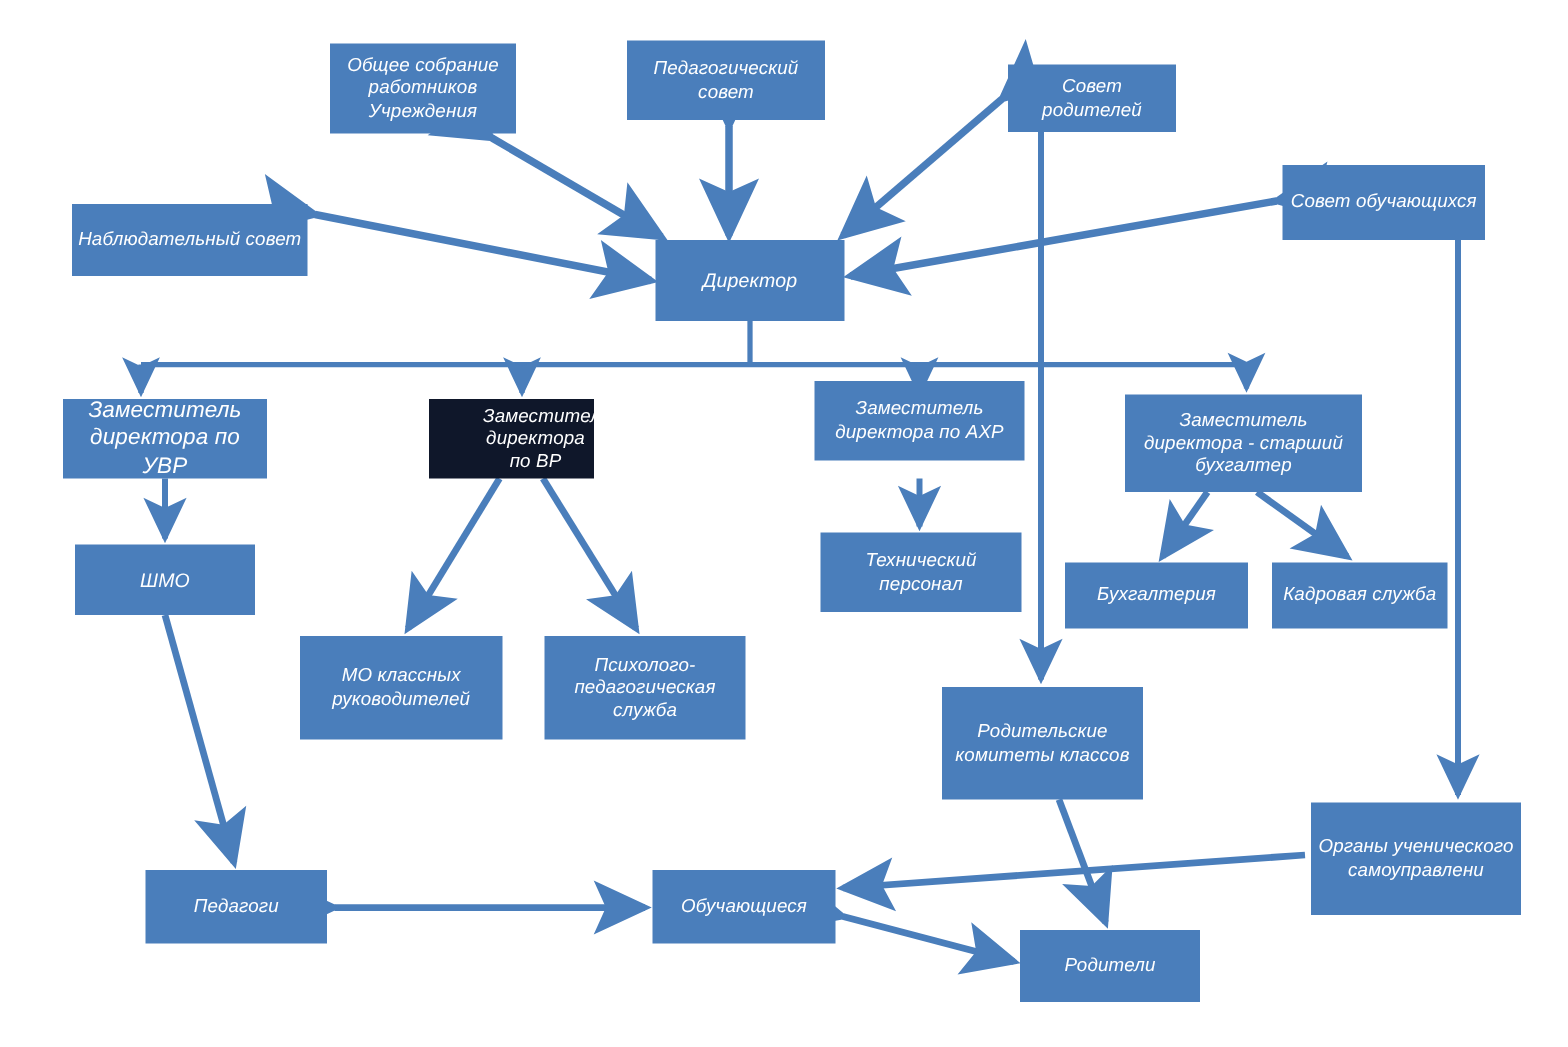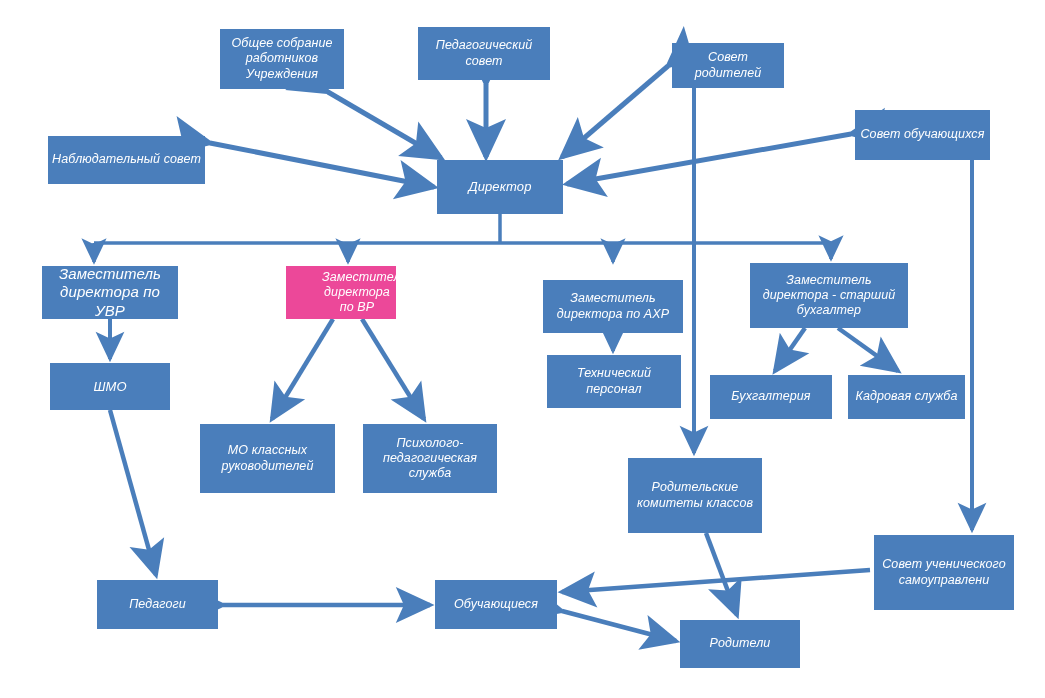--- a/index.html
+++ b/index.html
@@ -116,24 +116,24 @@
     </div>
   <div class="node" style="left: 855px; top: 110px; width: 135px; height: 50px; font-size: 12.5px; background: rgb(74, 126, 187); color: rgb(255, 255, 255);">
       <span>Совет обучающихся</span>
     </div>
   <div class="node" style="left: 437px; top: 160px; width: 126px; height: 54px; font-size: 13px; background: rgb(74, 126, 187); color: rgb(255, 255, 255);">
       <span>Директор</span>
     </div>
   <div class="node" style="left: 42px; top: 266px; width: 136px; height: 53px; font-size: 15px; background: rgb(74, 126, 187); color: rgb(255, 255, 255);">
       <span>Заместитель директора по УВР</span>
     </div>
-  <div class="node" style="left: 286px; top: 266px; width: 110px; height: 53px; font-size: 12.5px; background: #ec4899; color: rgb(255, 255, 255); padding-left: 36px;">
+  <div class="node" style="left: 286px; top: 266px; width: 110px; height: 53px; font-size: 12.5px; background: #0f172a; color: rgb(255, 255, 255); padding-left: 36px;">
       <span>Заместитель директора по ВР</span>
     </div>
-  <div class="node" style="left: 543px; top: 280px; width: 140px; height: 53px; font-size: 12.5px; background: rgb(74, 126, 187); color: rgb(255, 255, 255);">
+  <div class="node" style="left: 543px; top: 254px; width: 140px; height: 53px; font-size: 12.5px; background: rgb(74, 126, 187); color: rgb(255, 255, 255);">
       <span>Заместитель директора по АХР</span>
     </div>
   <div class="node" style="left: 750px; top: 263px; width: 158px; height: 65px; font-size: 12.5px; background: rgb(74, 126, 187); color: rgb(255, 255, 255);">
       <span>Заместитель директора - старший бухгалтер</span>
     </div>
   <div class="node" style="left: 50px; top: 363px; width: 120px; height: 47px; font-size: 13px; background: rgb(74, 126, 187); color: rgb(255, 255, 255);">
       <span>ШМО</span>
     </div>
   <div class="node" style="left: 710px; top: 375px; width: 122px; height: 44px; font-size: 12.5px; background: rgb(74, 126, 187); color: rgb(255, 255, 255);">
       <span>Бухгалтерия</span>
@@ -147,21 +147,21 @@
   <div class="node" style="left: 200px; top: 424px; width: 135px; height: 69px; font-size: 12.5px; background: rgb(74, 126, 187); color: rgb(255, 255, 255);">
       <span>МО классных руководителей</span>
     </div>
   <div class="node" style="left: 363px; top: 424px; width: 134px; height: 69px; font-size: 12.5px; background: rgb(74, 126, 187); color: rgb(255, 255, 255);">
       <span>Психолого-педагогическая служба</span>
     </div>
   <div class="node" style="left: 628px; top: 458px; width: 134px; height: 75px; font-size: 12.5px; background: rgb(74, 126, 187); color: rgb(255, 255, 255);">
       <span>Родительские комитеты классов</span>
     </div>
   <div class="node" style="left: 874px; top: 535px; width: 140px; height: 75px; font-size: 12.5px; background: rgb(74, 126, 187); color: rgb(255, 255, 255);">
-      <span>Совет ученического самоуправлени</span>
+      <span>Органы ученического самоуправлени</span>
     </div>
   <div class="node" style="left: 97px; top: 580px; width: 121px; height: 49px; font-size: 12.5px; background: rgb(74, 126, 187); color: rgb(255, 255, 255);">
       <span>Педагоги</span>
     </div>
   <div class="node" style="left: 435px; top: 580px; width: 122px; height: 49px; font-size: 12.5px; background: rgb(74, 126, 187); color: rgb(255, 255, 255);">
       <span>Обучающиеся</span>
     </div>
   <div class="node" style="left: 680px; top: 620px; width: 120px; height: 48px; font-size: 12.5px; background: rgb(74, 126, 187); color: rgb(255, 255, 255);">
       <span>Родители</span>
     </div>

